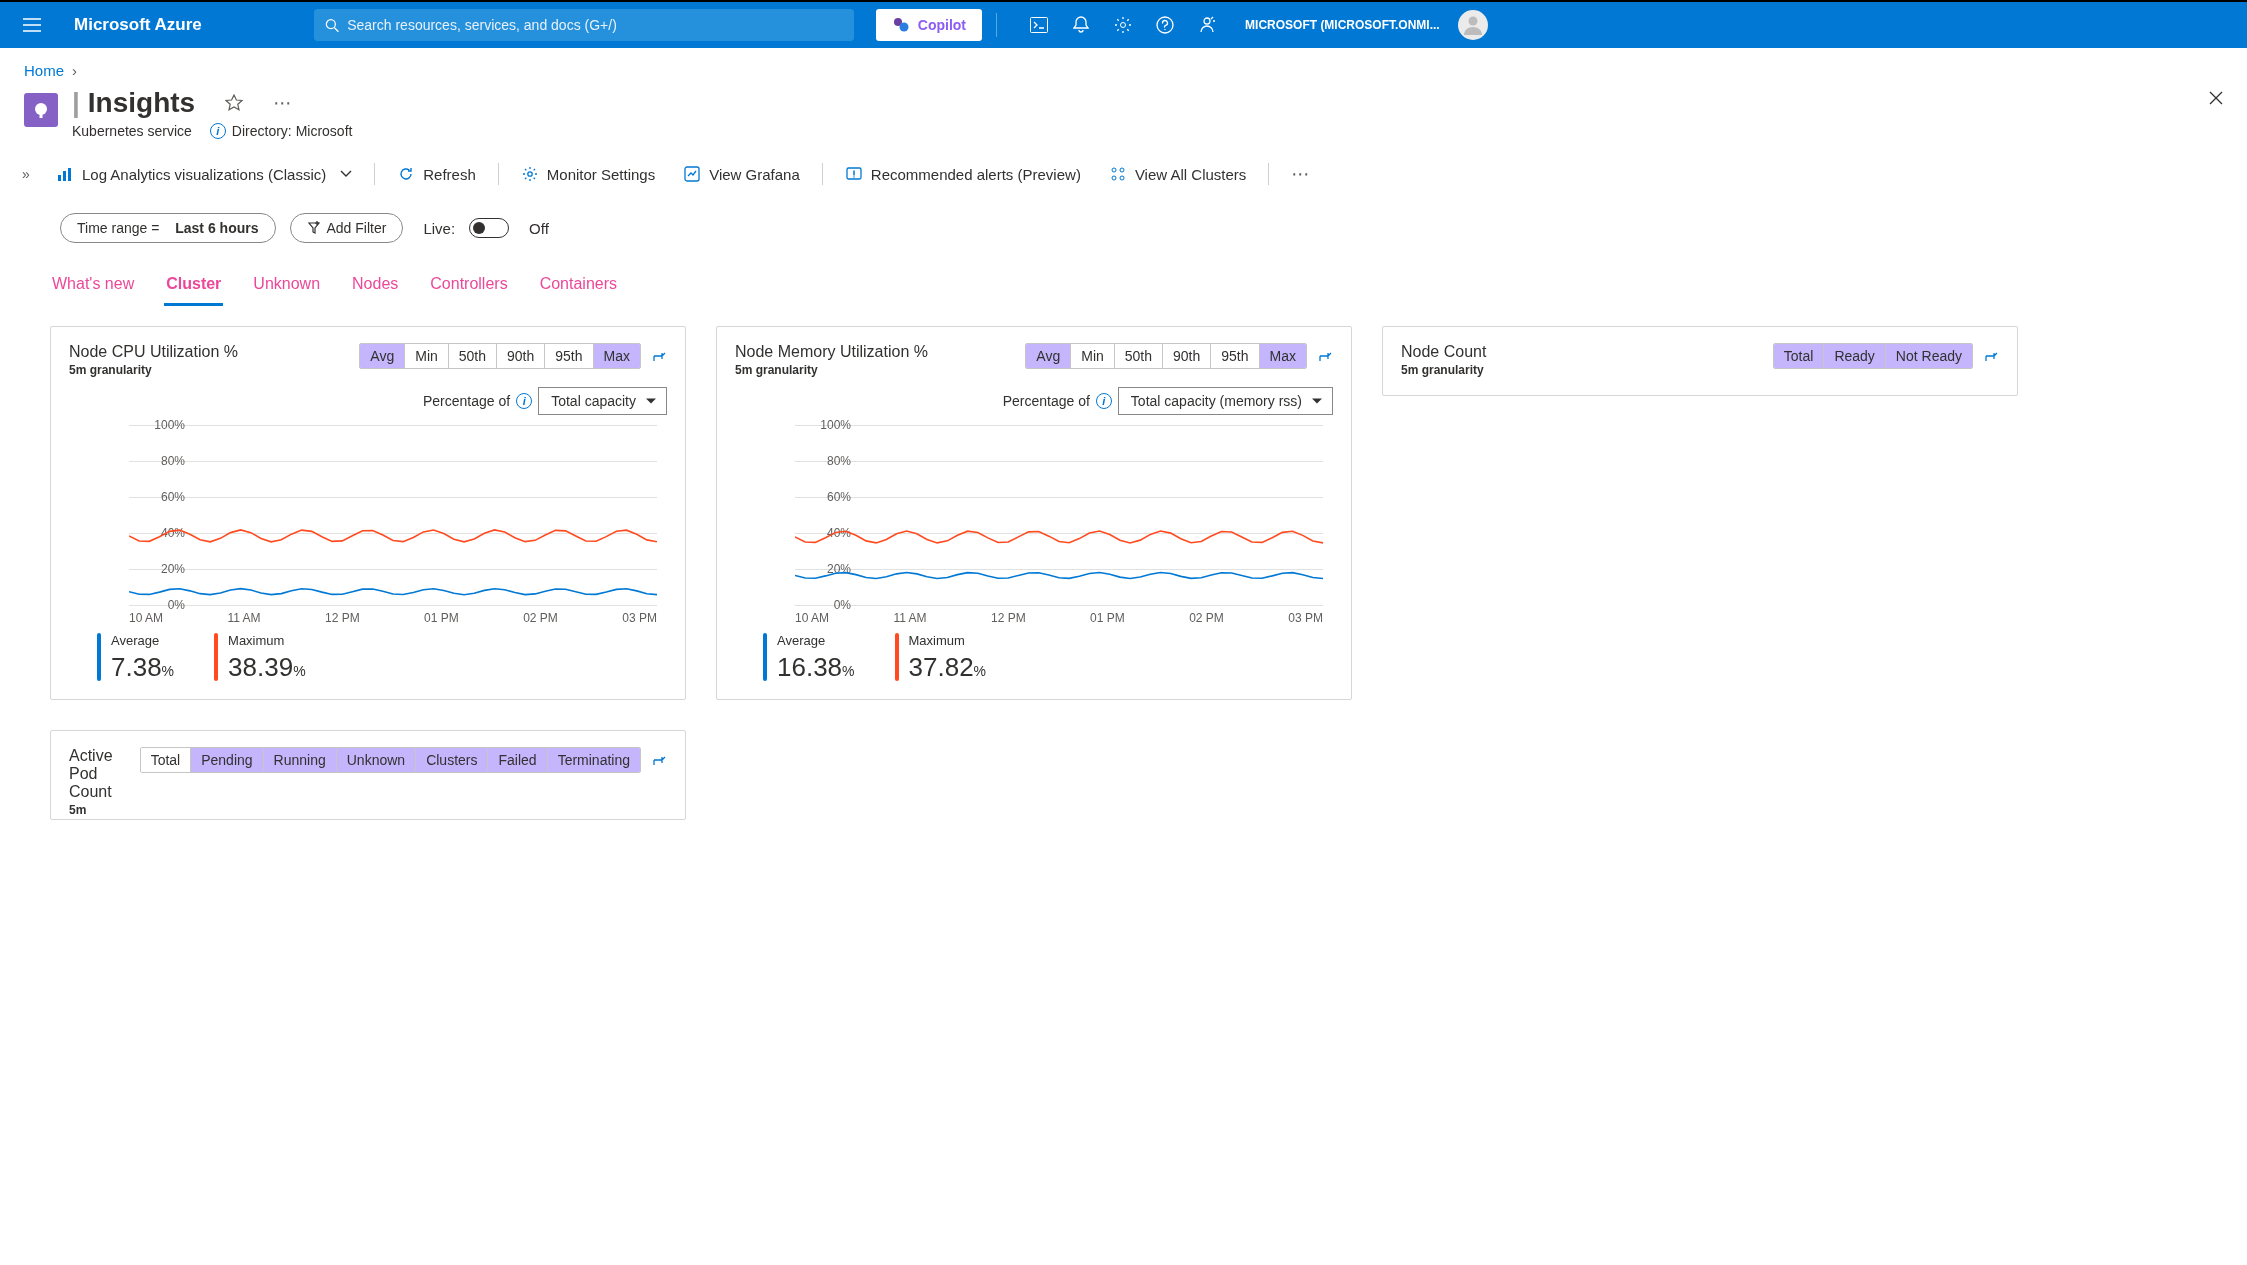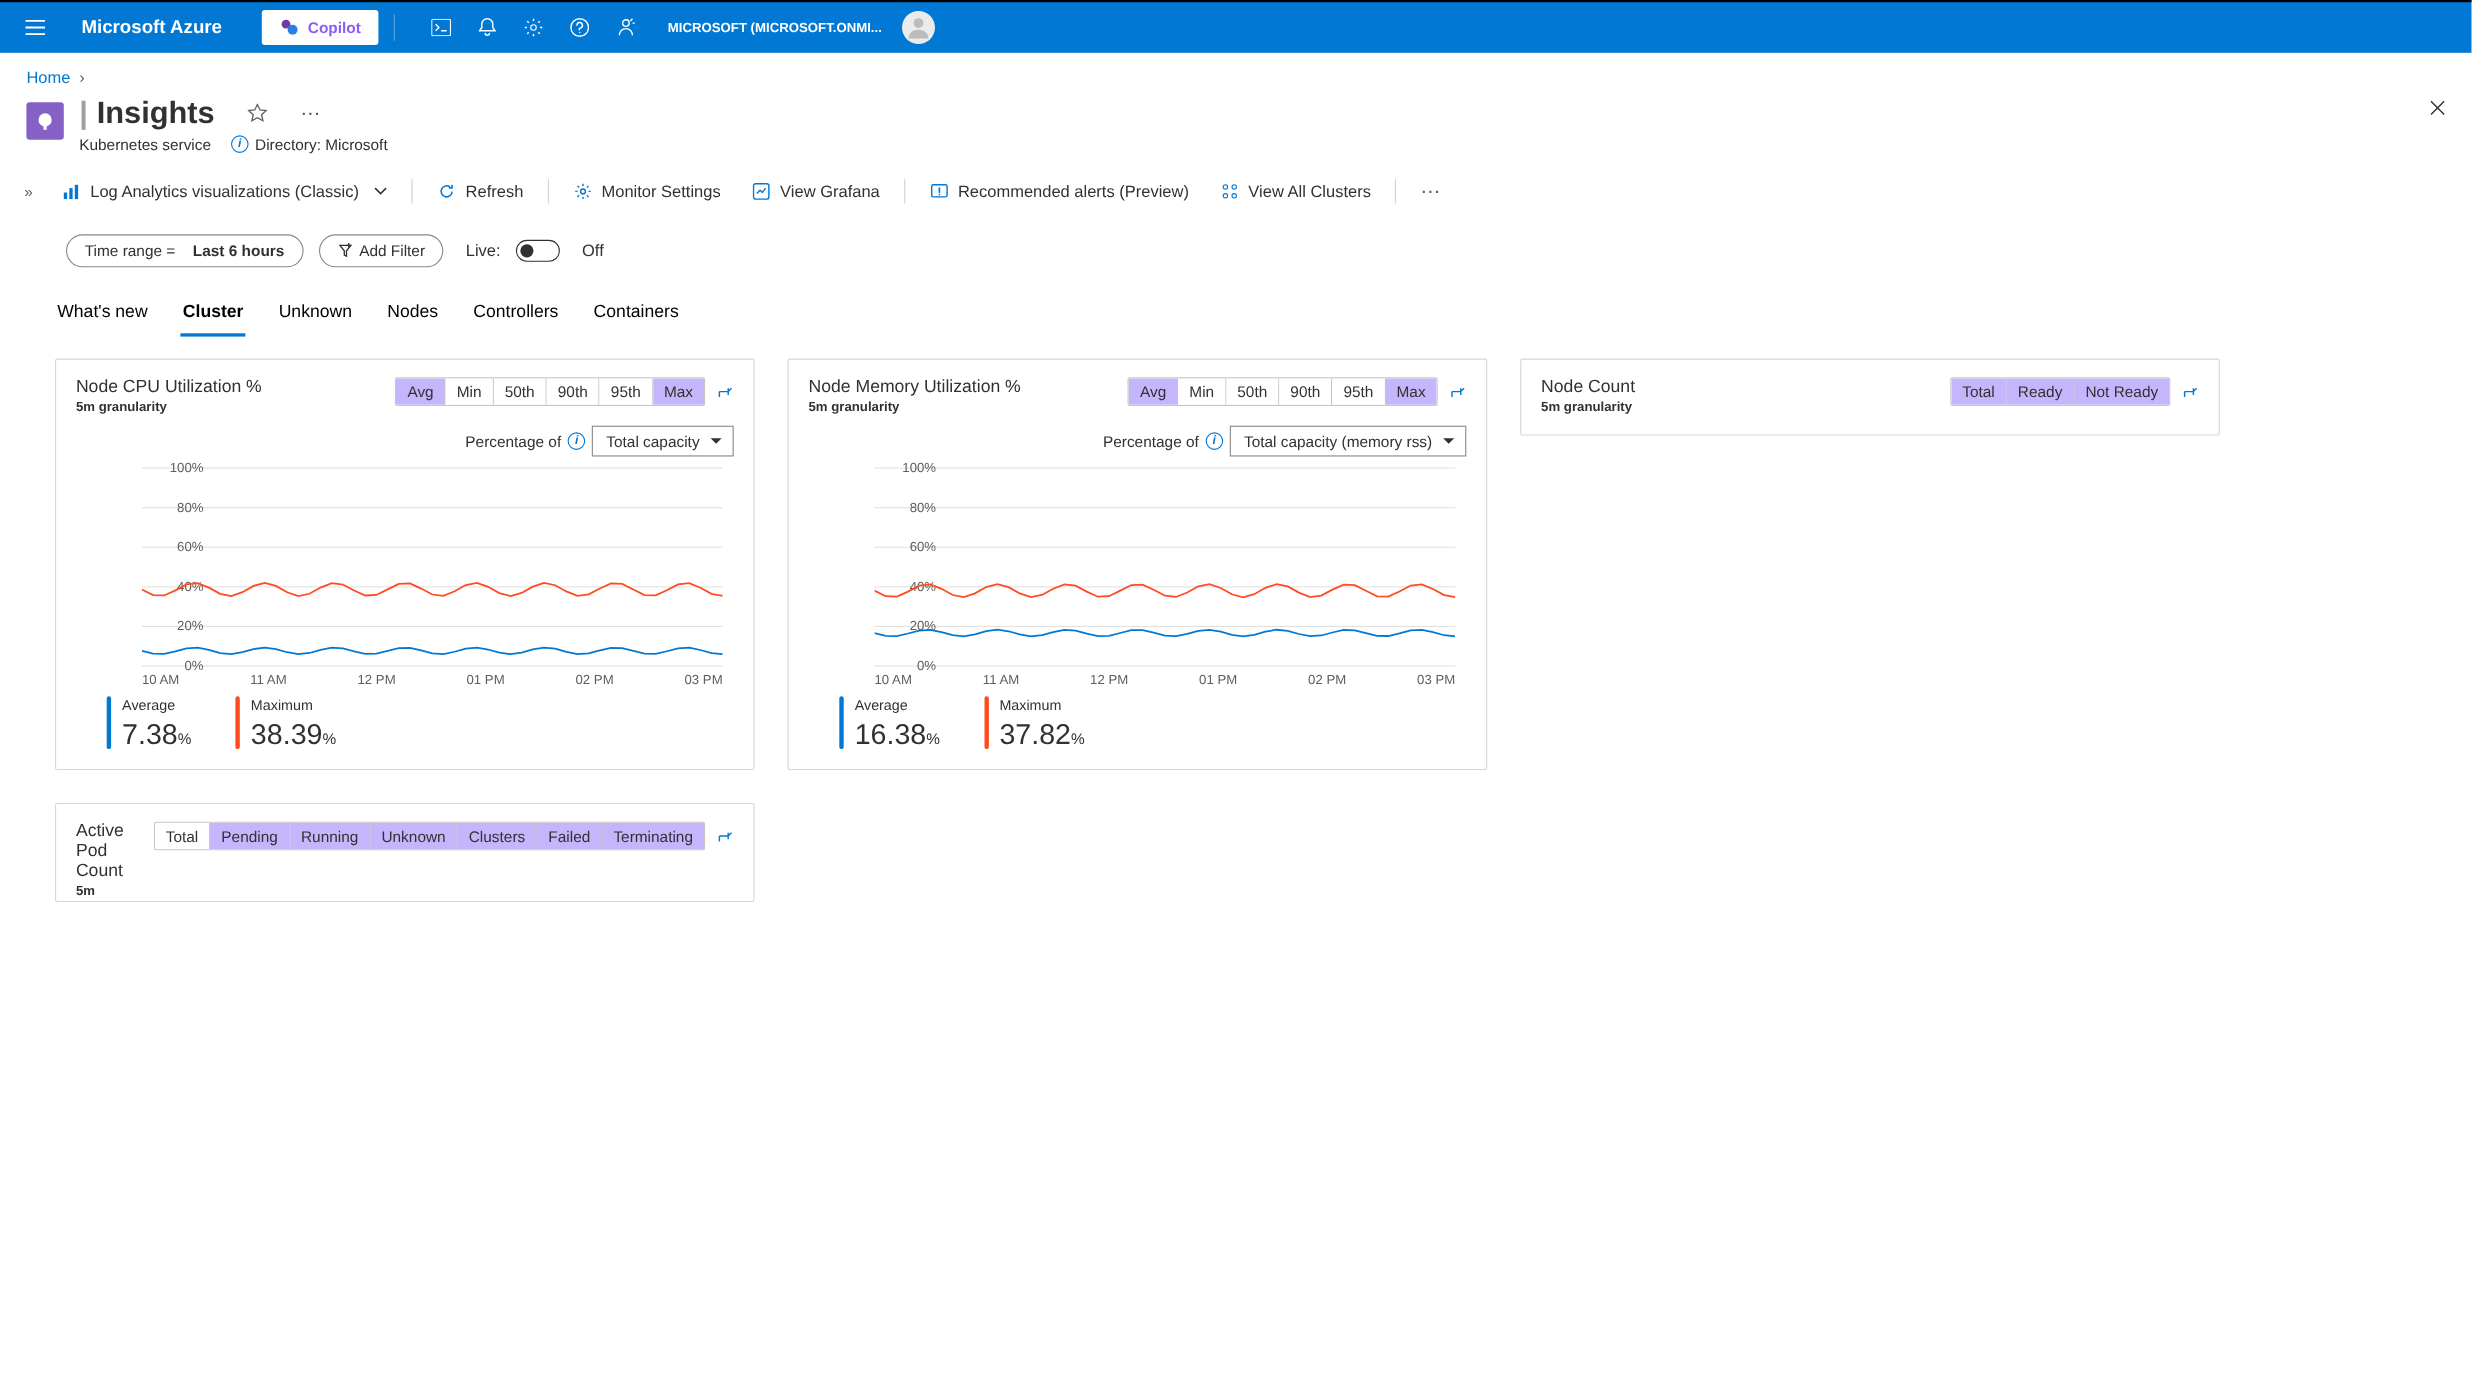--- a/index.html
+++ b/index.html
@@ -45,21 +45,21 @@
 .filters { display: flex; align-items: center; gap: 14px; padding: 14px 60px; }
 .pill { border: 1px solid #8a8886; border-radius: 18px; padding: 6px 16px; font-size: 14px; cursor: pointer; display: flex; align-items: center; gap: 6px; }
 .pill strong { font-weight: 700; }
 .live-label { font-size: 15px; margin-left: 6px; }
 .toggle { width: 40px; height: 20px; border: 1px solid #323130; border-radius: 10px; position: relative; cursor: pointer; }
 .toggle-knob { width: 12px; height: 12px; background: #323130; border-radius: 50%; position: absolute; top: 3px; left: 3px; }
 .off-label { font-size: 15px; margin-left: 6px; }
 
 
 .tabs { display: flex; gap: 28px; padding: 10px 50px 0; border-bottom: none; }
-.tab { padding: 8px 2px 10px; font-size: 16px; cursor: pointer; color: #000000; border-bottom: 3px solid transparent; }
+.tab { padding: 8px 2px 10px; font-size: 16px; cursor: pointer; color: #ec4899; border-bottom: 3px solid transparent; }
 .tab.active { font-weight: 600; border-bottom-color: #0078d4; }
 
 
 .grid { display: flex; gap: 30px; padding: 20px 50px; flex-wrap: wrap; }
 .card { border: 1px solid #d6d6d6; border-radius: 2px; padding: 16px 18px; width: 636px; position: relative; }
 .card-head { display: flex; justify-content: space-between; align-items: flex-start; }
 .card-title { font-size: 16px; font-weight: 400; }
 .card-sub { font-size: 12px; font-weight: 600; margin-top: 2px; }
 .metric-pills { display: flex; border: 1px solid #c8c6c4; border-radius: 2px; overflow: hidden; }
 .metric-pill { padding: 4px 10px; font-size: 14px; border-right: 1px solid #c8c6c4; cursor: pointer; background: #fff; }
@@ -93,20 +93,29 @@
 </head>
 <body>
 
 <div class="topbar">
   <div class="hamburger">
     <svg width="18" height="14" viewBox="0 0 18 14">
         <path d="M0 1h18M0 7h18M0 13h18" stroke="#fff" stroke-width="1.6"></path>
       </svg>
   </div>
   <div class="brand">Microsoft Azure</div>
+  <div class="search-wrap">
+    <div class="search">
+      <svg width="15" height="15" viewBox="0 0 16 16">
+          <circle cx="6.5" cy="6.5" r="5" stroke="#fff" stroke-width="1.4" fill="none"></circle>
+          <path d="M10.5 10.5 L15 15" stroke="#fff" stroke-width="1.4"></path>
+        </svg>
+      <input type="text" placeholder="Search resources, services, and docs (G+/)" style="">
+    </div>
+  </div>
   <div class="copilot-btn">
     <svg width="18" height="18" viewBox="0 0 18 18">
         <circle cx="6" cy="6" r="4" fill="#6b3fa0"></circle>
         <circle cx="12" cy="11" r="4.5" fill="#2a7de1"></circle>
       </svg>
     <span>Copilot</span>
   </div>
   <div class="topbar-sep"></div>
   <div class="top-icons">
     <div class="top-icon">

